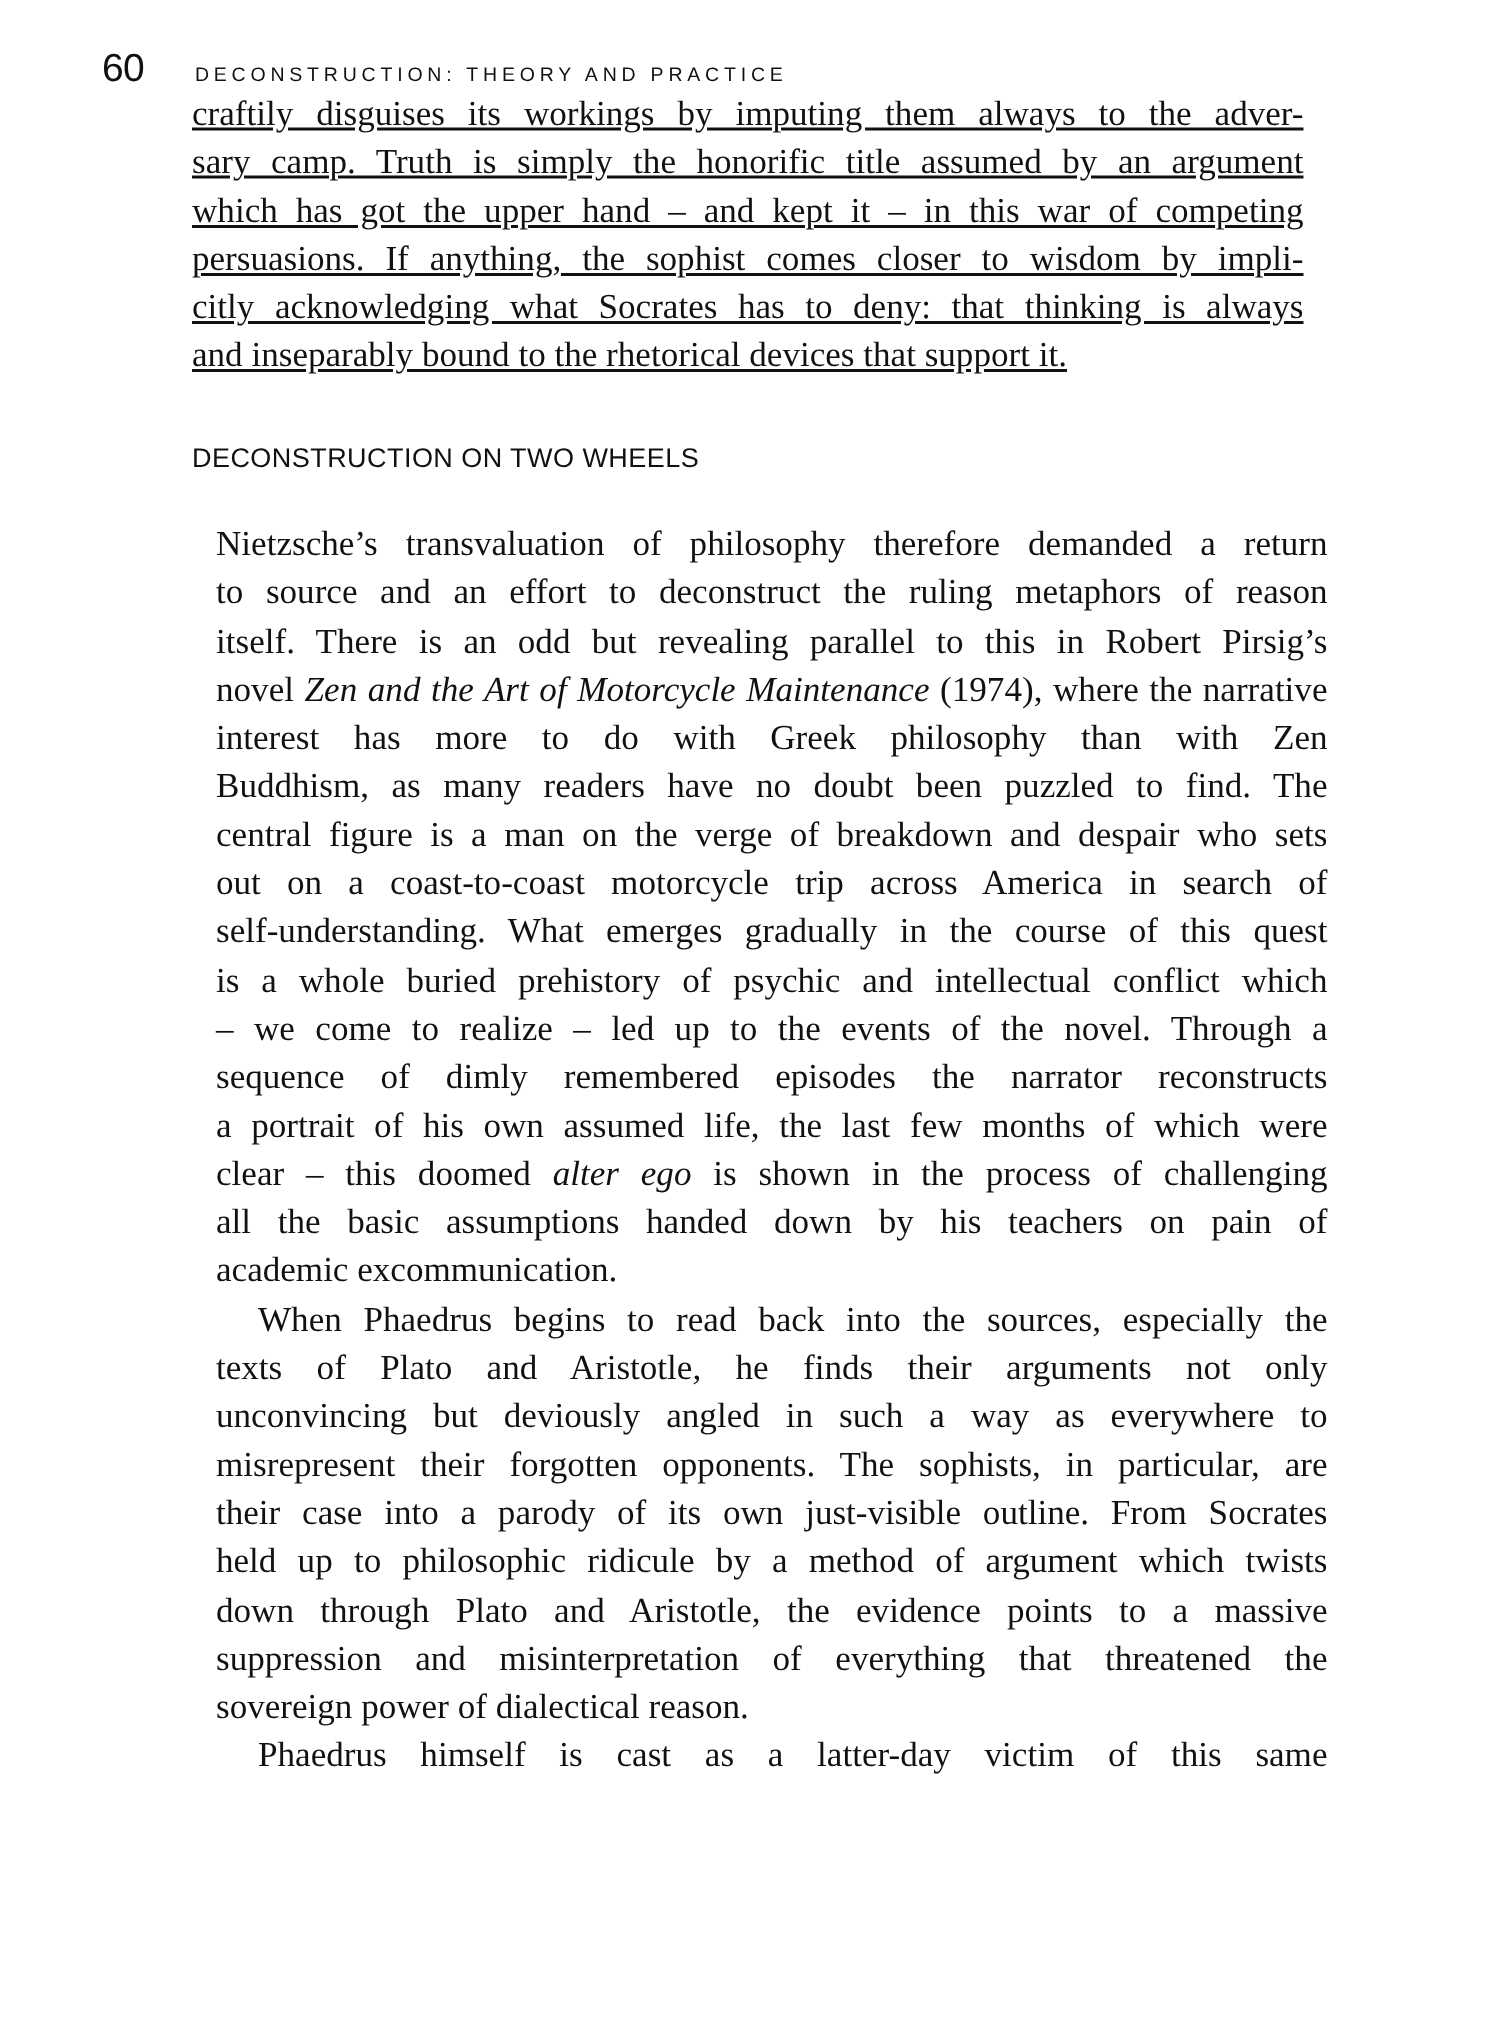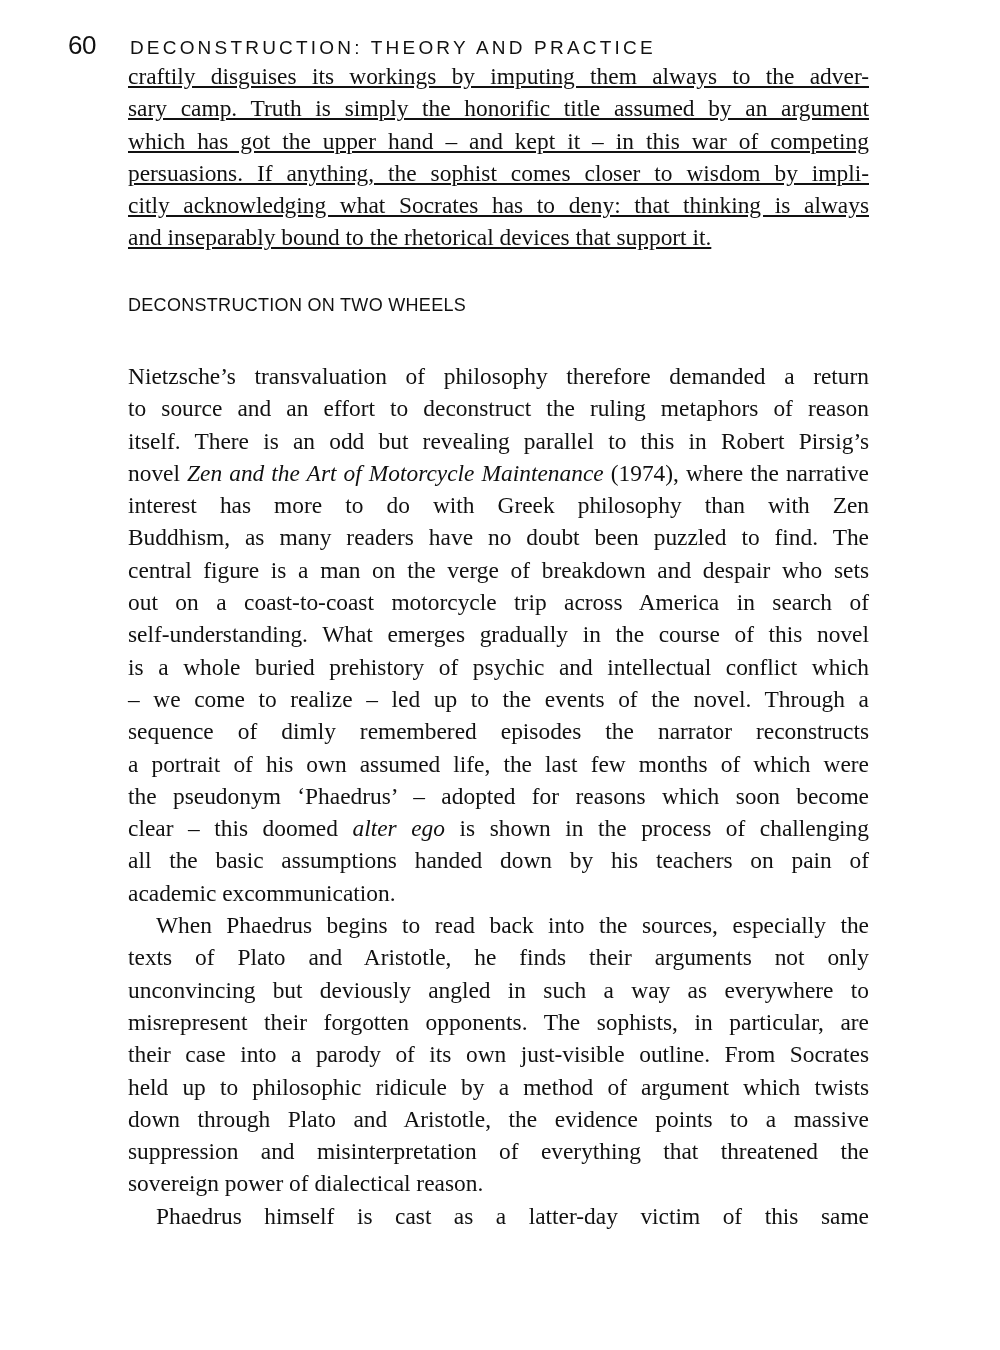--- a/index.html
+++ b/index.html
@@ -23,21 +23,21 @@
       align-items: baseline;
       font-family: "Liberation Sans", sans-serif;
       margin-top: 28px;
     }
     .page-number {
       font-size: 26px;
       letter-spacing: -0.5px;
       margin-right: 34px;
     }
     .running-title {
-      font-size: 19px;
+      font-size: 13px;
       letter-spacing: 3.2px;
       font-weight: normal;
     }
     .text-block {
       position: absolute;
       left: 128px;
       width: 741px;
       font-family: "Liberation Serif", serif;
       font-size: 23.4px;
       line-height: 32.3px;
@@ -48,21 +48,21 @@
     .section-heading {
       position: absolute;
       top: 295px;
       left: 128px;
       font-family: "Liberation Sans", sans-serif;
       font-size: 18px;
       letter-spacing: 0.3px;
       font-weight: normal;
       margin: 0;
     }
-    .block-main { top: 360px; }
+    .block-main { top: 347px; margin-left: 16px; }
     .line {
       display: block;
       text-align: justify;
       text-align-last: justify;
       white-space: nowrap;
       height: 32.3px;
     }
     .line.last {
       text-align-last: left;
     }
@@ -93,26 +93,25 @@
 <div class="text-block block-main">
   <div>
     <span class="line">Nietzsche’s transvaluation of philosophy therefore demanded a return</span>
     <span class="line">to source and an effort to deconstruct the ruling metaphors of reason</span>
     <span class="line">itself. There is an odd but revealing parallel to this in Robert Pirsig’s</span>
     <span class="line"><span>novel </span><em>Zen and the Art of Motorcycle Maintenance</em><span> (1974), where the narrative</span></span>
     <span class="line">interest has more to do with Greek philosophy than with Zen</span>
     <span class="line">Buddhism, as many readers have no doubt been puzzled to find. The</span>
     <span class="line">central figure is a man on the verge of breakdown and despair who sets</span>
     <span class="line">out on a coast-to-coast motorcycle trip across America in search of</span>
-    <span class="line">self-understanding. What emerges gradually in the course of this novel</span>
+    <span class="line">self-understanding. What emerges gradually in the course of this quest</span>
     <span class="line">is a whole buried prehistory of psychic and intellectual conflict which</span>
     <span class="line">– we come to realize – led up to the events of the novel. Through a</span>
     <span class="line">sequence of dimly remembered episodes the narrator reconstructs</span>
     <span class="line">a portrait of his own assumed life, the last few months of which were</span>
-    <span class="line">the pseudonym ‘Phaedrus’ – adopted for reasons which soon become</span>
     <span class="line"><span>clear – this doomed </span><em>alter ego</em><span> is shown in the process of challenging</span></span>
     <span class="line">all the basic assumptions handed down by his teachers on pain of</span>
     <span class="line last">academic excommunication.</span>
   </div>
   <div>
     <span class="line indent">When Phaedrus begins to read back into the sources, especially the</span>
     <span class="line">texts of Plato and Aristotle, he finds their arguments not only</span>
     <span class="line">unconvincing but deviously angled in such a way as everywhere to</span>
     <span class="line">misrepresent their forgotten opponents. The sophists, in particular, are</span>
     <span class="line">their case into a parody of its own just-visible outline. From Socrates</span>

